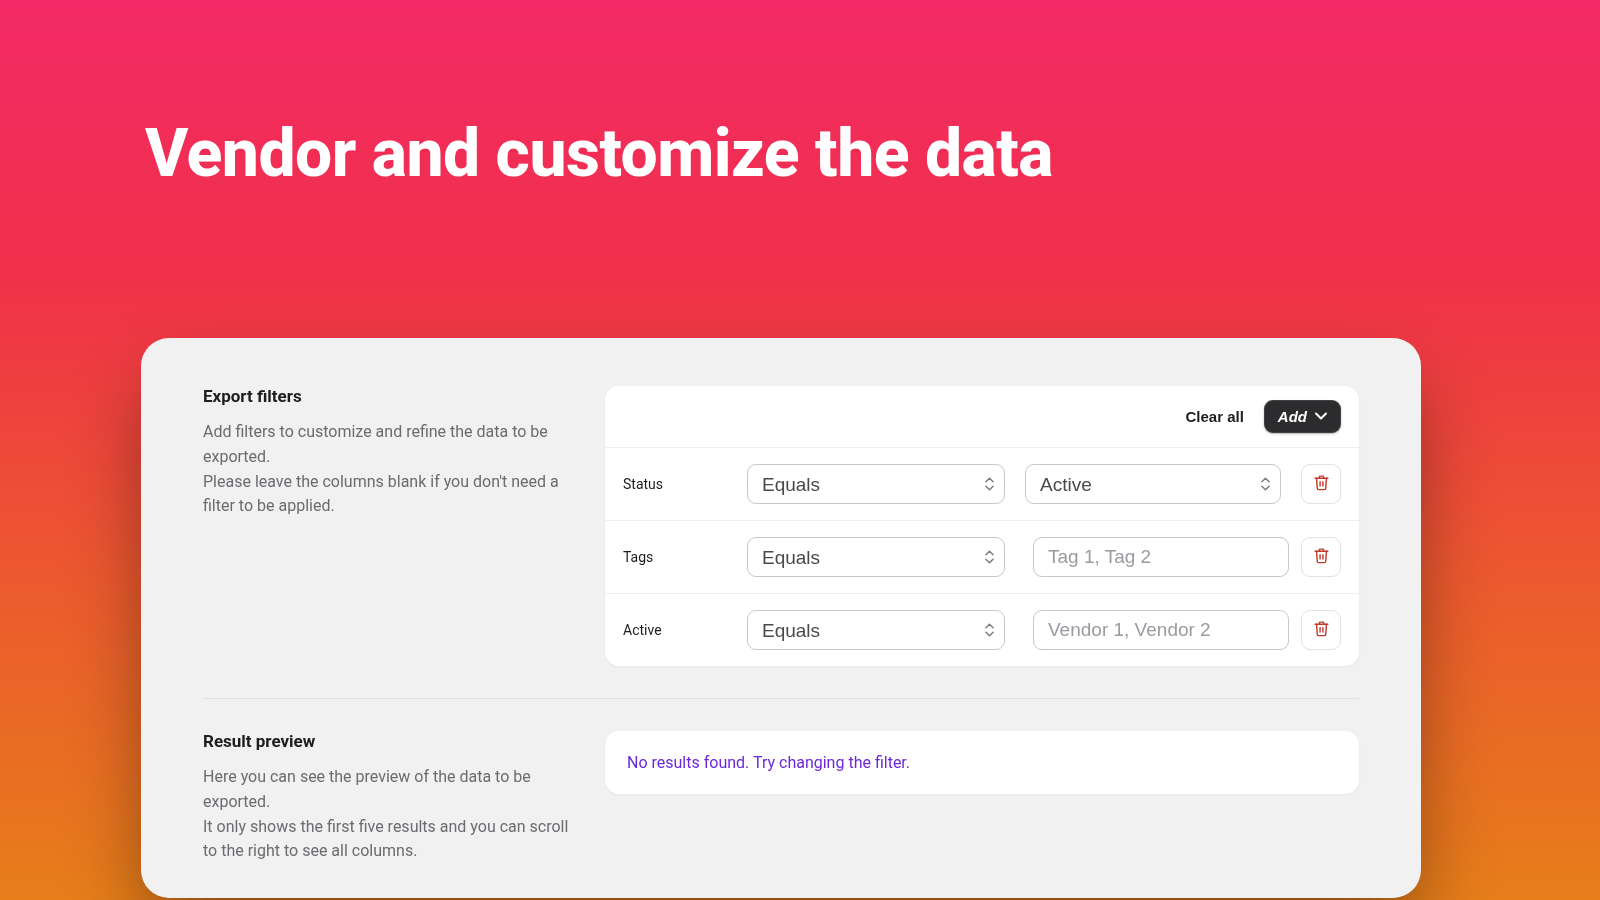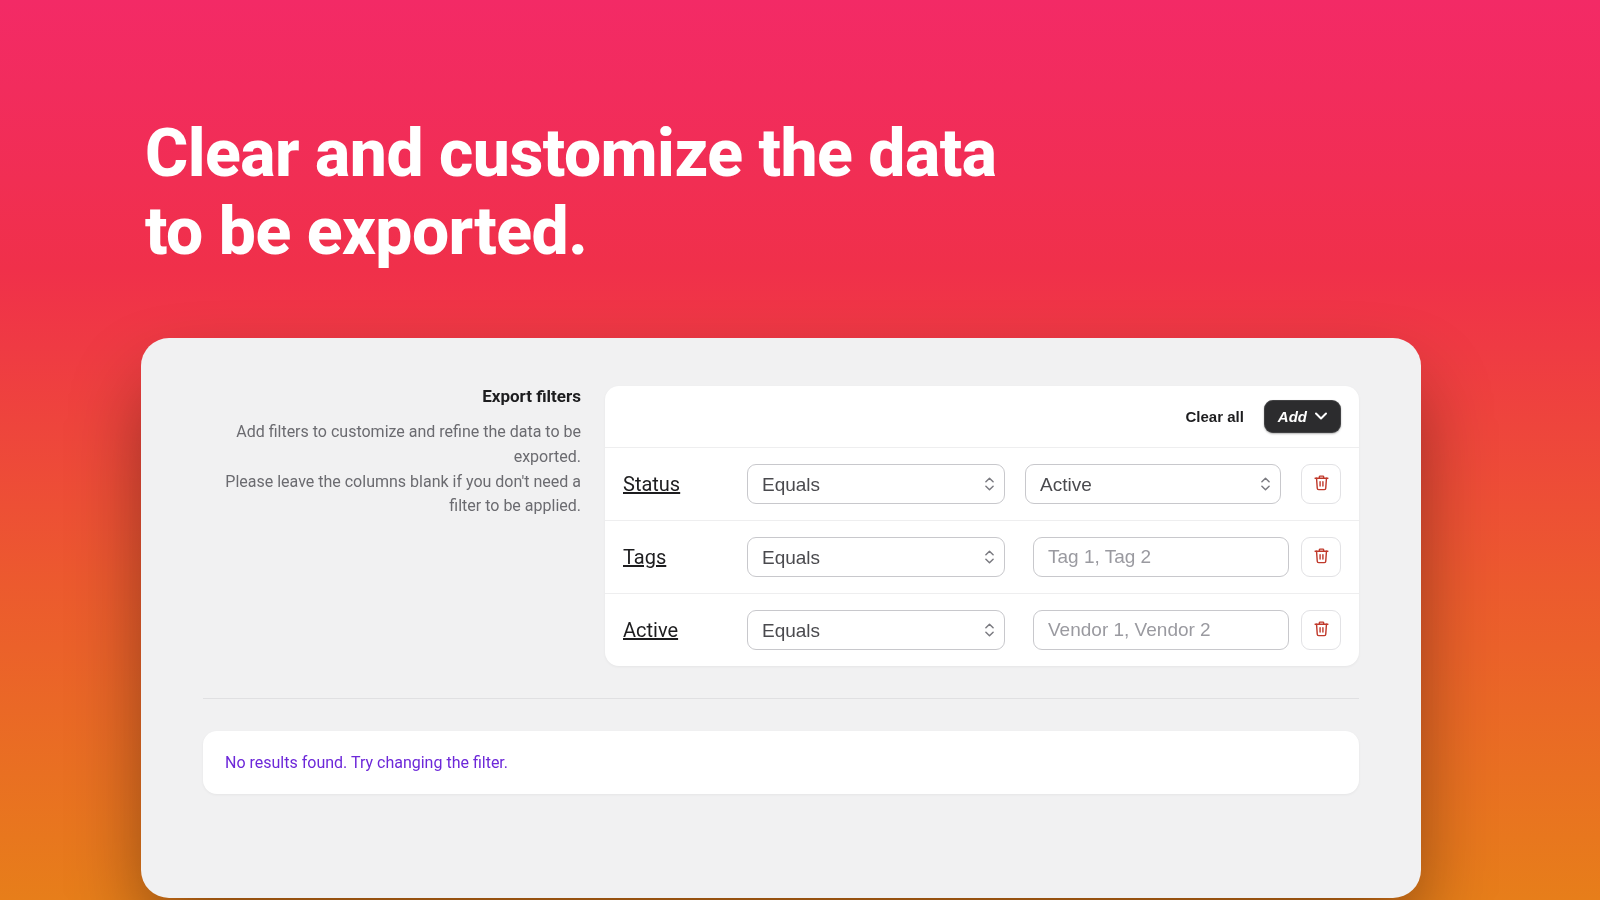--- a/index.html
+++ b/index.html
@@ -37,21 +37,20 @@
   gap: 24px;
 }
 .section + .section {
   border-top: 1px solid #e0e0e2;
   margin-top: 32px;
   padding-top: 32px;
 }
 .section-left {
   width: 378px;
   flex-shrink: 0;
-  text-align: right;
 }
 .section-title {
   font-size: 17px;
   font-weight: 700;
   color: #1d1d1f;
   margin-bottom: 14px;
 }
 .section-desc {
   font-size: 16px;
   color: #6b6b70;
@@ -100,23 +99,22 @@
 .filter-row {
   display: flex;
   align-items: center;
   padding: 16px 18px;
   border-bottom: 1px solid #eeeeef;
   gap: 20px;
 }
 .filter-row:last-child { border-bottom: none; }
 .filter-label {
   width: 104px;
-  font-size: 20px;
+  font-size: 14px;
   color: #1d1d1f;
-  text-decoration: underline;
 }
 .select-wrap {
   position: relative;
   width: 258px;
 }
 .select-wrap select, .text-input {
   width: 100%;
   height: 40px;
   border: 1px solid #c8c8cc;
   border-radius: 9px;
@@ -162,22 +160,21 @@
   padding: 22px 22px;
   font-size: 16px;
   color: #6d28d9;
   box-shadow: 0 1px 3px rgba(0,0,0,0.05);
 }
 </style>
 </head>
 <body>
 
 <div class="hero-title">
-  <div>Clear and customize the data</div>
-  <div>to be exported.</div>
+  <div>Vendor and customize the data</div>
 </div>
 
 <div class="card">
 
   <div class="section">
     <div class="section-left">
       <div class="section-title">Export filters</div>
       <div class="section-desc">Add filters to customize and refine the data to be exported.<br>Please leave the columns blank if you don't need a filter to be applied.</div>
     </div>
     <div class="section-right">
@@ -265,20 +262,24 @@
                     <path d="M9 6V4a1 1 0 0 1 1-1h4a1 1 0 0 1 1 1v2"></path>
                   </svg></span>
               </button>
             </div>
           </div>
       </div>
     </div>
   </div>
 
   <div class="section">
+    <div class="section-left">
+      <div class="section-title">Result preview</div>
+      <div class="section-desc">Here you can see the preview of the data to be exported.<br>It only shows the first five results and you can scroll to the right to see all columns.</div>
+    </div>
     <div class="section-right">
       <div class="preview-panel">
         <span>No results found. Try changing the filter.</span>
       </div>
     </div>
   </div>
 
 </div>
 
 </body></html>

